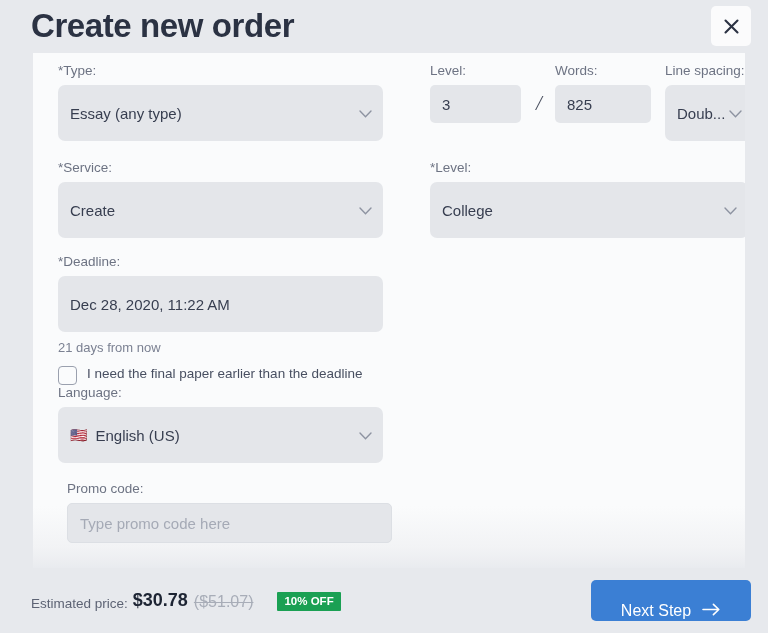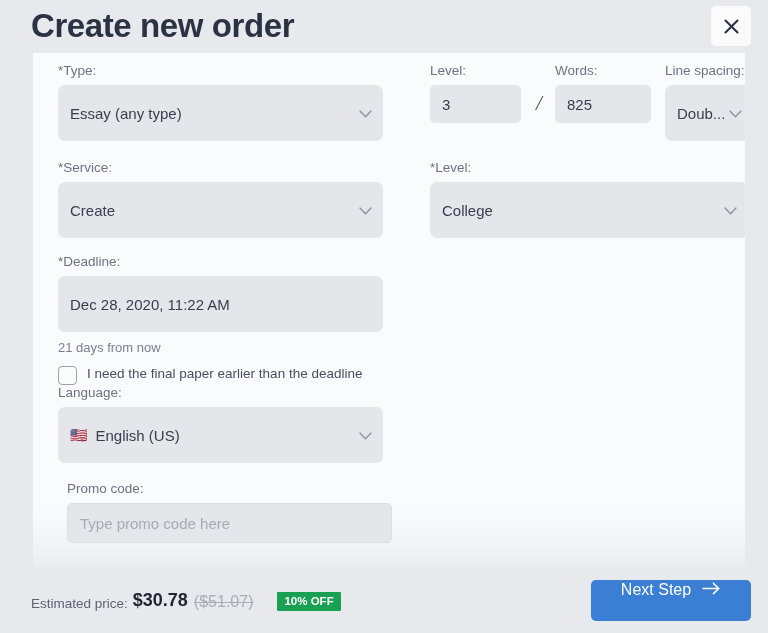--- a/index.html
+++ b/index.html
@@ -268,21 +268,21 @@
     width: 160px;
     height: 41px;
     background: #3b7fd4;
     border: none;
     border-radius: 5px;
     color: #ffffff;
     font-family: "Liberation Sans", sans-serif;
     font-size: 16px;
     cursor: pointer;
     display: flex;
-    align-items: flex-start;
+    align-items: flex-end;
     justify-content: center;
     gap: 11px;
   }
 </style>
 </head>
 <body>
 
 <div id="modal-header">
   <div id="modal-title">Create new order</div>
   <button id="close-button">

